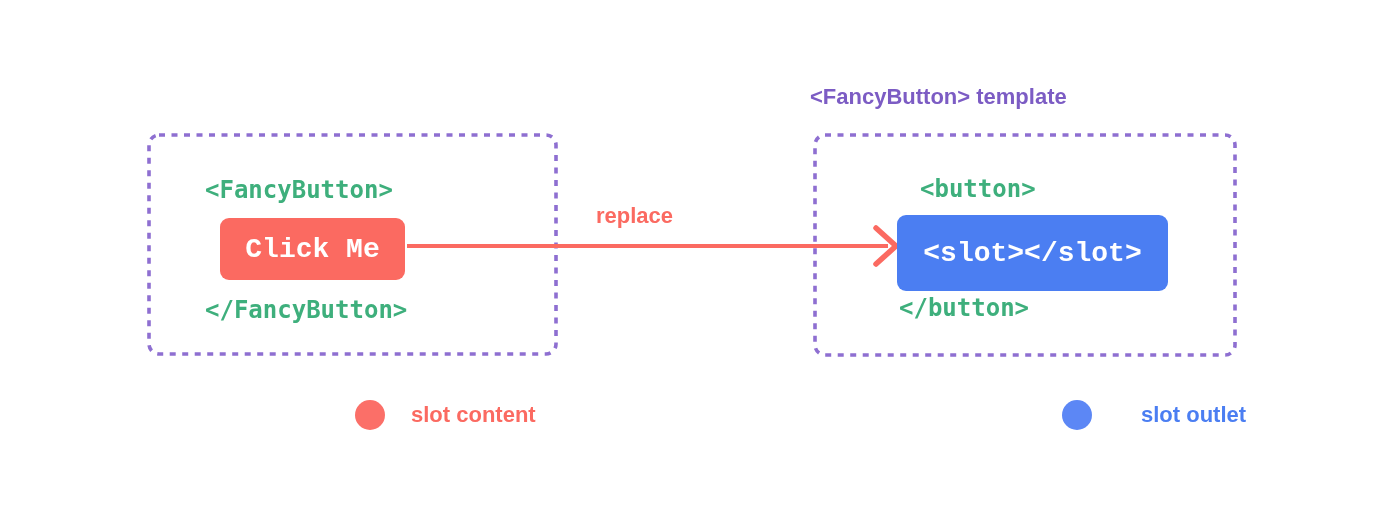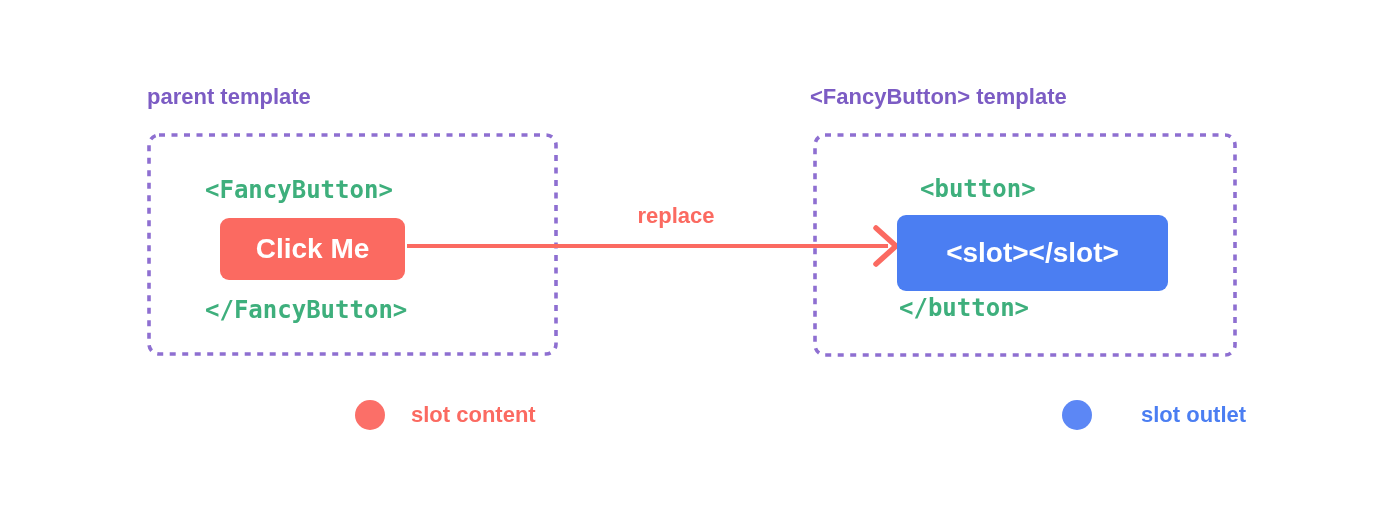--- a/index.html
+++ b/index.html
@@ -31,36 +31,35 @@
     color: #3eaf7c;
     line-height: 28px;
     white-space: nowrap;
   }
   .pill-button {
     display: flex;
     align-items: center;
     justify-content: center;
     border: none;
     border-radius: 9px;
-    font-family: Liberation Sans, sans-serif;
+    font-family: Liberation Mono, monospace;
     font-size: 28px;
     font-weight: 700;
     color: #ffffff;
     white-space: nowrap;
     padding: 0;
     cursor: pointer;
   }
   .btn-red  { background: #fb6a61; left: 220px; top: 218px; width: 185px; height: 62px; }
   .btn-blue { background: #4b7ef2; left: 897px; top: 215px; width: 271px; height: 76px; }
 
   .arrow-label {
     left: 596px;
     top: 203px;
     width: 160px;
-    text-align: center;
     font-size: 22px;
     font-weight: 700;
     color: #fb6a61;
     line-height: 26px;
   }
   .svg-overlay {
     left: 0; top: 0;
     width: 1376px;
     height: 520px;
     pointer-events: none;
@@ -86,21 +85,20 @@
 
 <div class="stage">
 
   <svg class="abs svg-overlay" viewBox="0 0 1376 520" xmlns="http://www.w3.org/2000/svg" aria-hidden="true">
     <rect x="149" y="135" width="407" height="219" rx="10" fill="none" stroke-width="3.6" stroke-dasharray="6 6.5" stroke="#8e6fd1"></rect>
     <rect x="815" y="135" width="420" height="220" rx="10" fill="none" stroke-width="3.6" stroke-dasharray="6 6.5" stroke="#8e6fd1"></rect>
     <line x1="407" y1="246" x2="888" y2="246" stroke-width="4" stroke="#fb6a61"></line>
     <polyline points="876,228 896,246 876,264" fill="none" stroke-width="5.5" stroke-linecap="round" stroke-linejoin="round" stroke="#fb6a61"></polyline>
   </svg>
 
-  <div class="abs panel-title" style="left:147px; top:84px;">parent template</div>
 
   <div class="abs code-tag" style="left:205px; top:176px;">&lt;FancyButton&gt;</div>
 
   <button class="abs pill-button btn-red">Click Me</button>
 
   <div class="abs code-tag" style="left:205px; top:296px;">&lt;/FancyButton&gt;</div>
 
   <div class="abs arrow-label">replace</div>
 
   <div class="abs panel-title" style="left:810px; top:84px;text-align:center;">&lt;FancyButton&gt; template</div>

